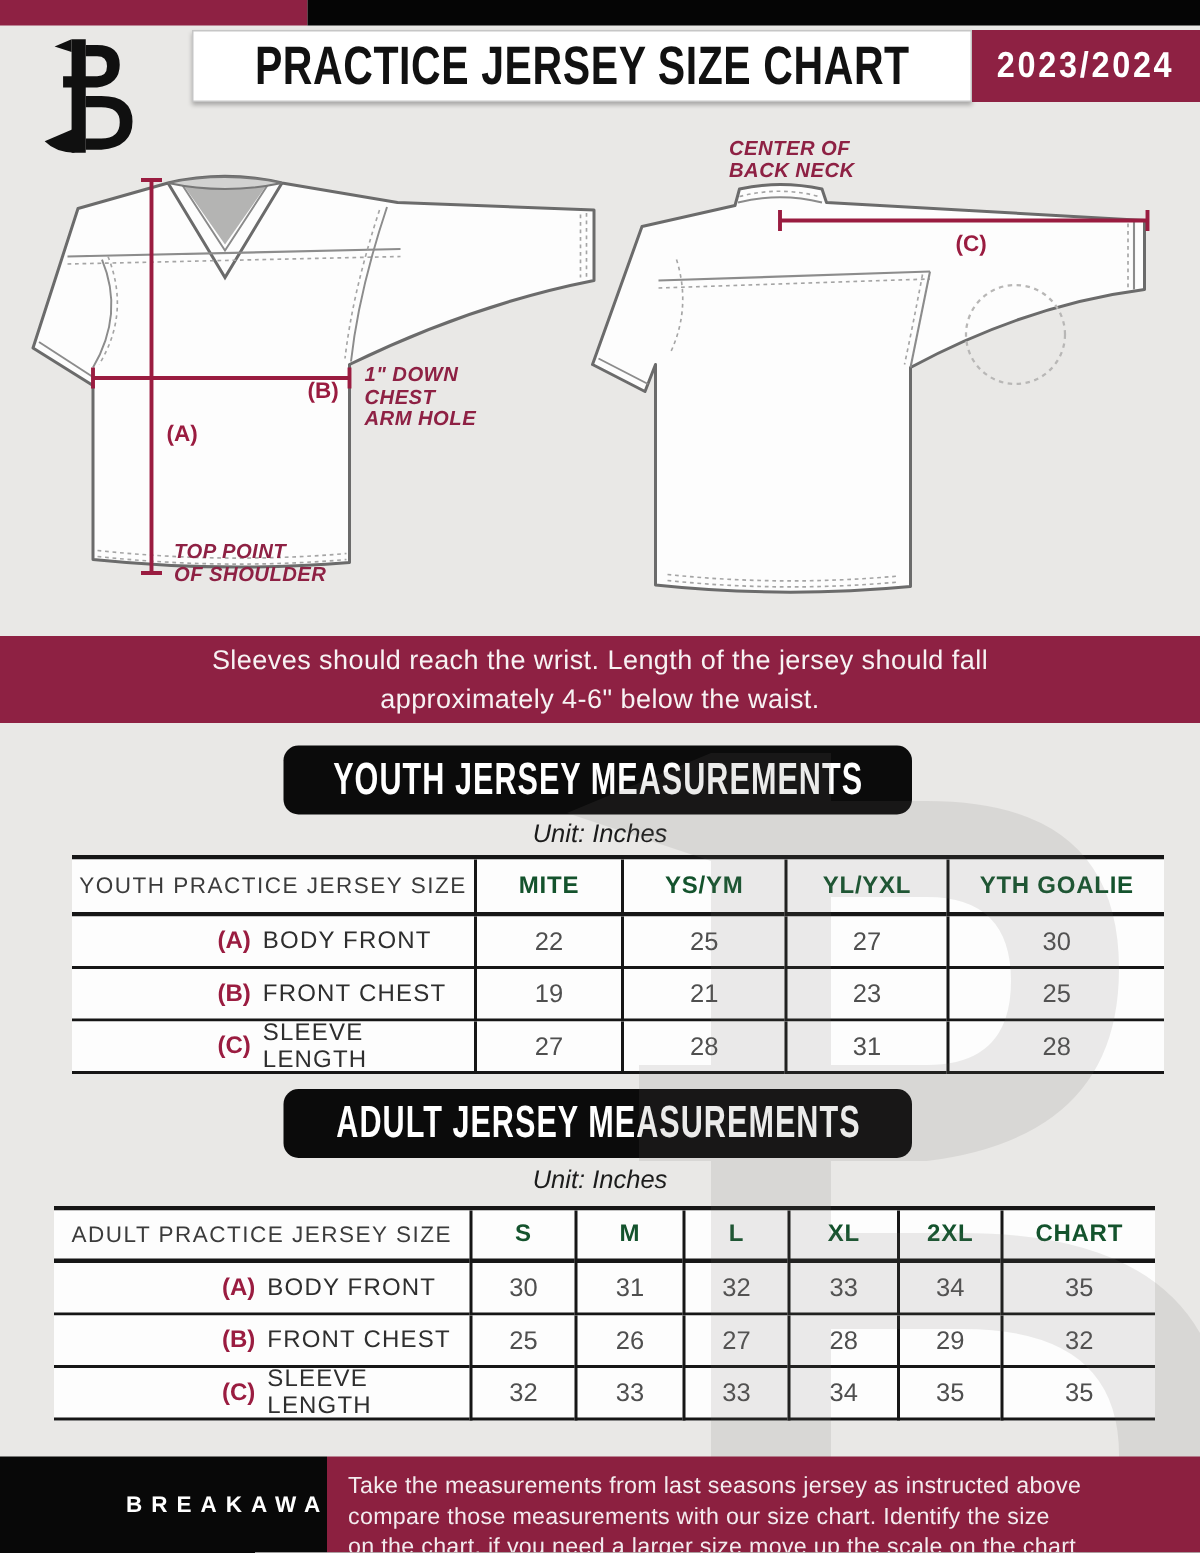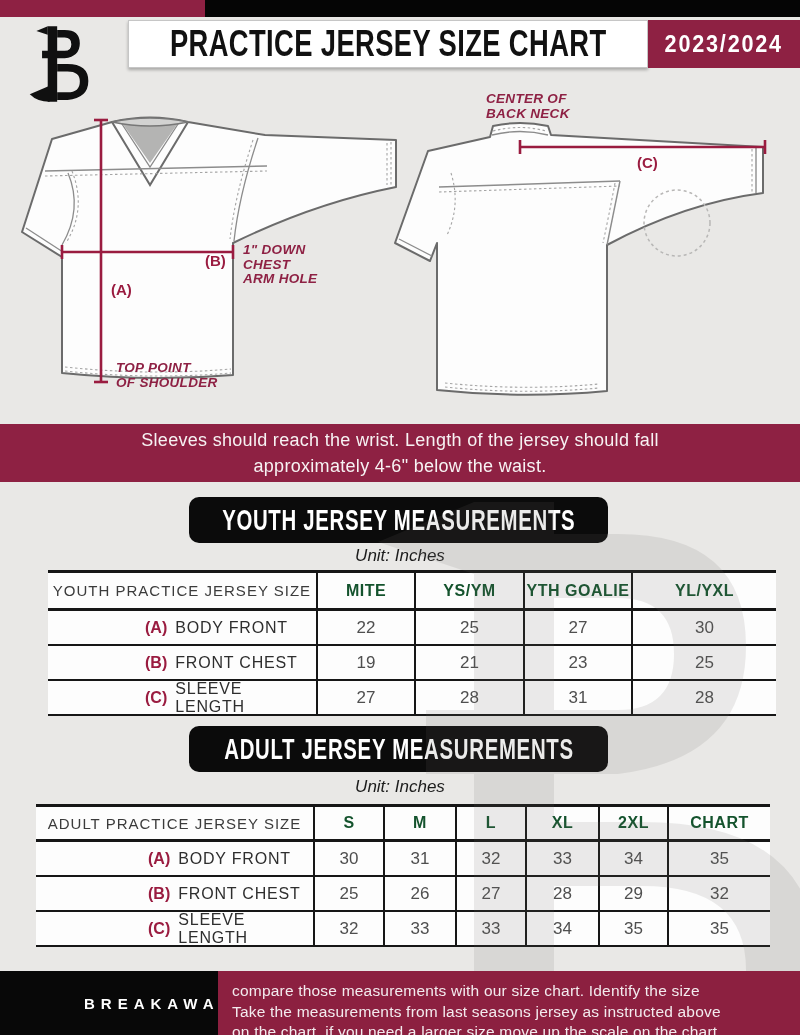--- a/index.html
+++ b/index.html
@@ -191,22 +191,22 @@
 
   <div class="abs section-banner banner-youth">
     <span>YOUTH JERSEY MEASUREMENTS</span>
   </div>
   <div class="abs unit unit-youth">Unit: Inches</div>
 
   <div class="abs size-table t-youth">
     <div class="cell hdr col-label hdr-first">YOUTH PRACTICE JERSEY SIZE</div>
     <div class="cell hdr vline hdr-size">MITE</div>
     <div class="cell hdr vline hdr-size">YS/YM</div>
+    <div class="cell hdr vline hdr-size">YL/YXL</div>
     <div class="cell hdr vline hdr-size">YTH GOALIE</div>
-    <div class="cell hdr vline hdr-size">YL/YXL</div>
 
     <div class="cell col-label">
       <span class="row-letter">(A)</span>
       <span class="row-label">BODY FRONT</span>
     </div>
     <div class="cell vline val">22</div>
     <div class="cell vline val">25</div>
     <div class="cell vline val">27</div>
     <div class="cell vline val">30</div>
 
@@ -281,18 +281,18 @@
     <use href="#blogo" fill="#6e6b68"></use>
   </svg>
 
   <div class="abs footer-black">
     <svg class="footer-logo" viewBox="0 0 72 88">
       <use href="#blogo" fill="#a9a9a9"></use>
     </svg>
     <span class="footer-brand">BREAKAWAY</span>
   </div>
   <div class="abs footer-maroon">
+    <div>Take the measurements from last seasons jersey as instructed above</div>
     <div>compare those measurements  with our size chart. Identify the size</div>
-    <div>Take the measurements from last seasons jersey as instructed above</div>
     <div>on the chart, if you need a larger size move up the scale on the chart</div>
   </div>
 
 </div>
 
 </body></html>

